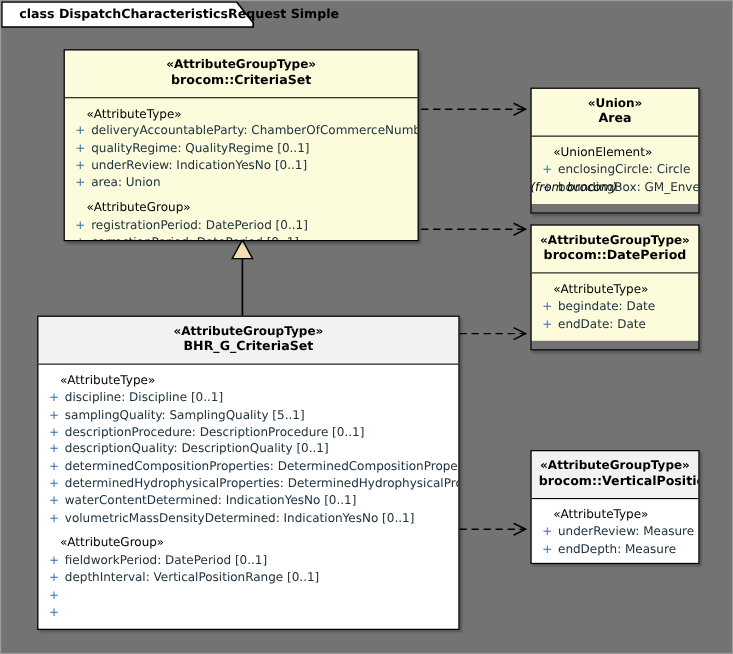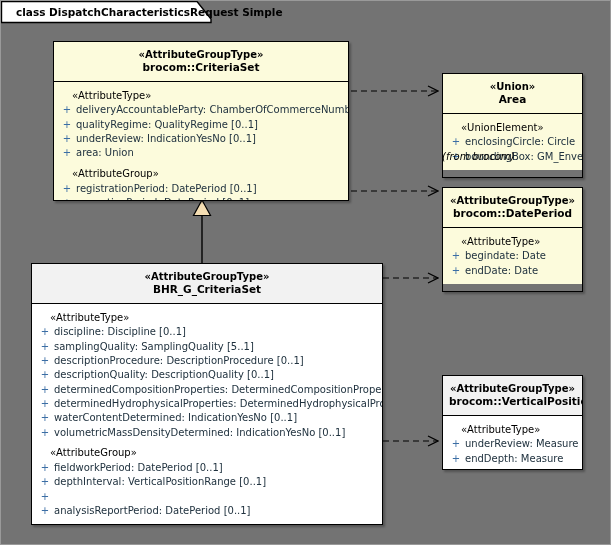--- a/index.html
+++ b/index.html
@@ -260,21 +260,20 @@
       </div>
       <div class="attr">
         <span class="vis">+</span>
         <span class="sig">depthInterval: VerticalPositionRange [0..1]</span>
       </div>
       <div class="attr">
         <span class="vis">+</span>
       </div>
       <div class="attr">
         <span class="vis">+</span>
-        <span class="sig">analysisReportPeriod: DatePeriod [0..1]</span>
       </div>
     </div>
   </div>
 
   <div class="uml-class fill-yellow" style="left:441px; top:40px; width:141px; height:105px;margin-top:32px;">
     <div class="uml-head">
       <div class="stereo">«Union»</div>
       <div class="cname">Area</div>
     </div>
     <div class="uml-body">

